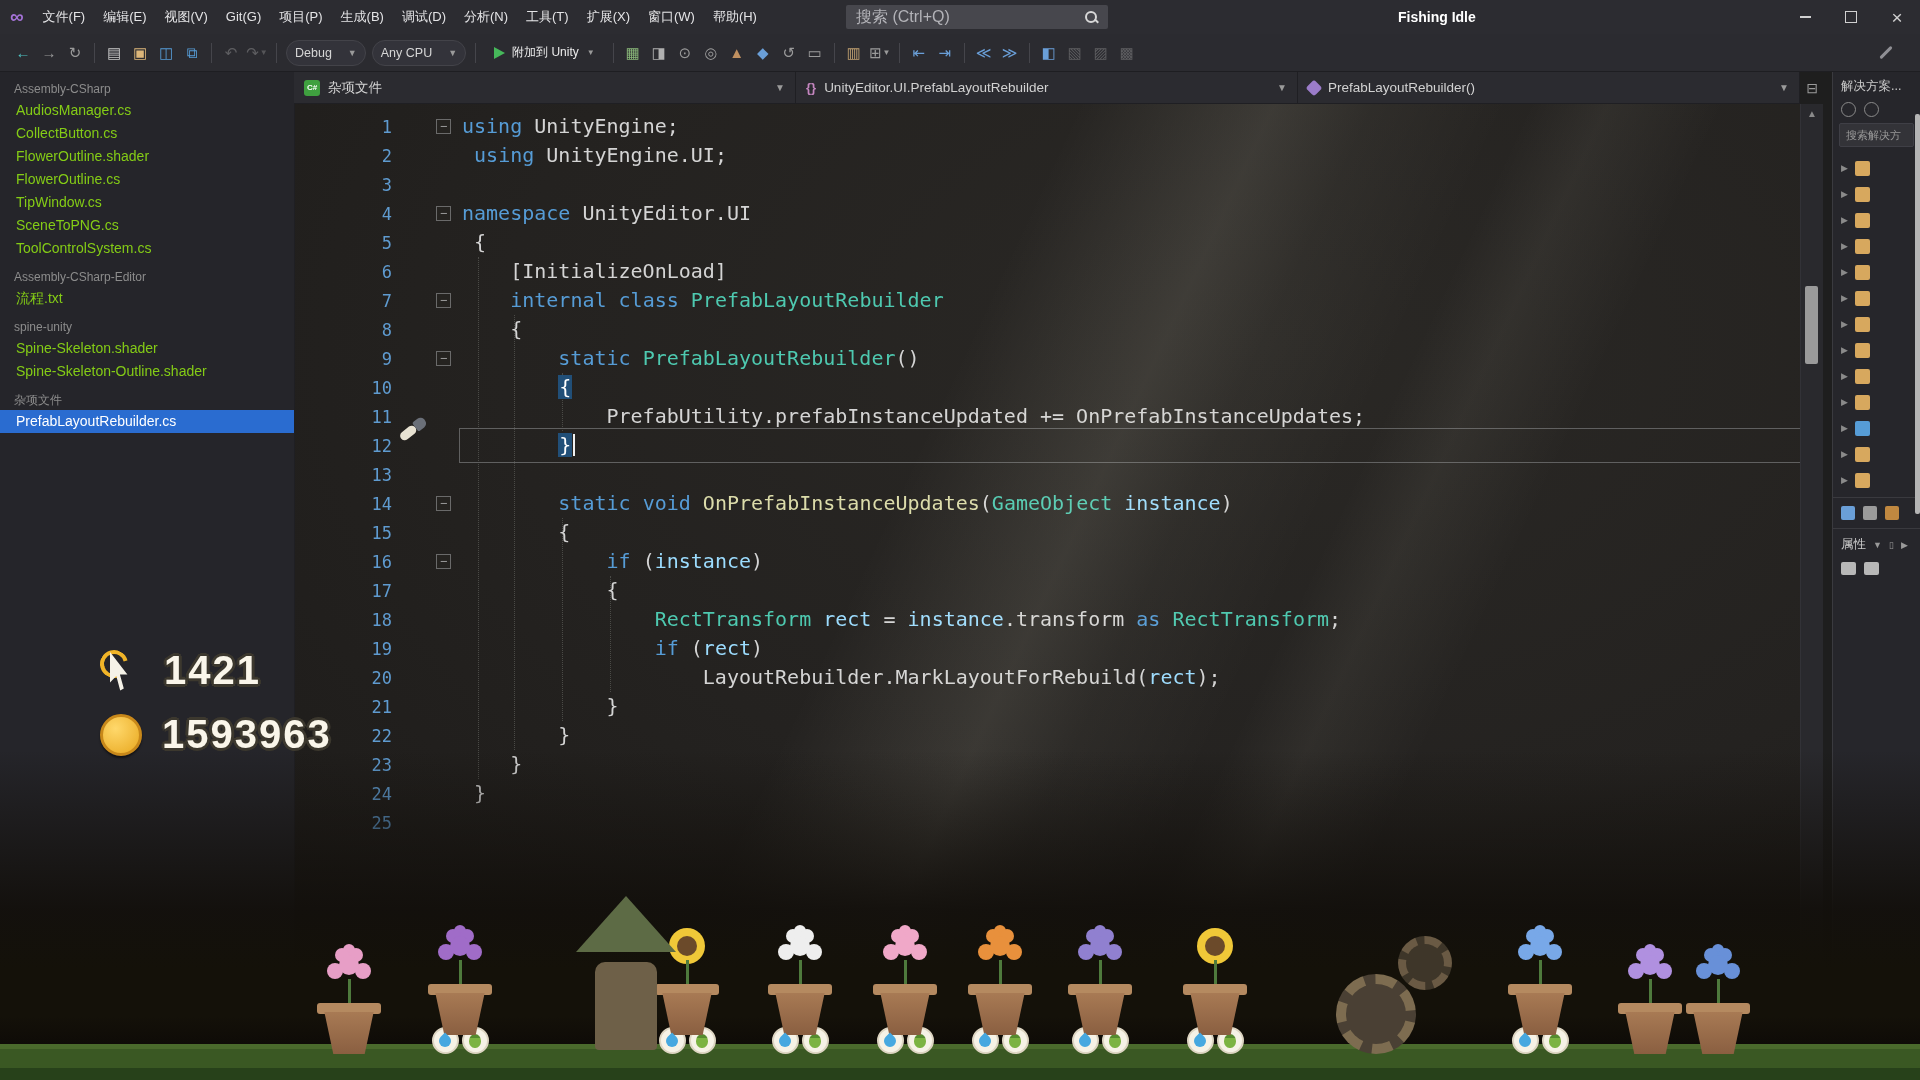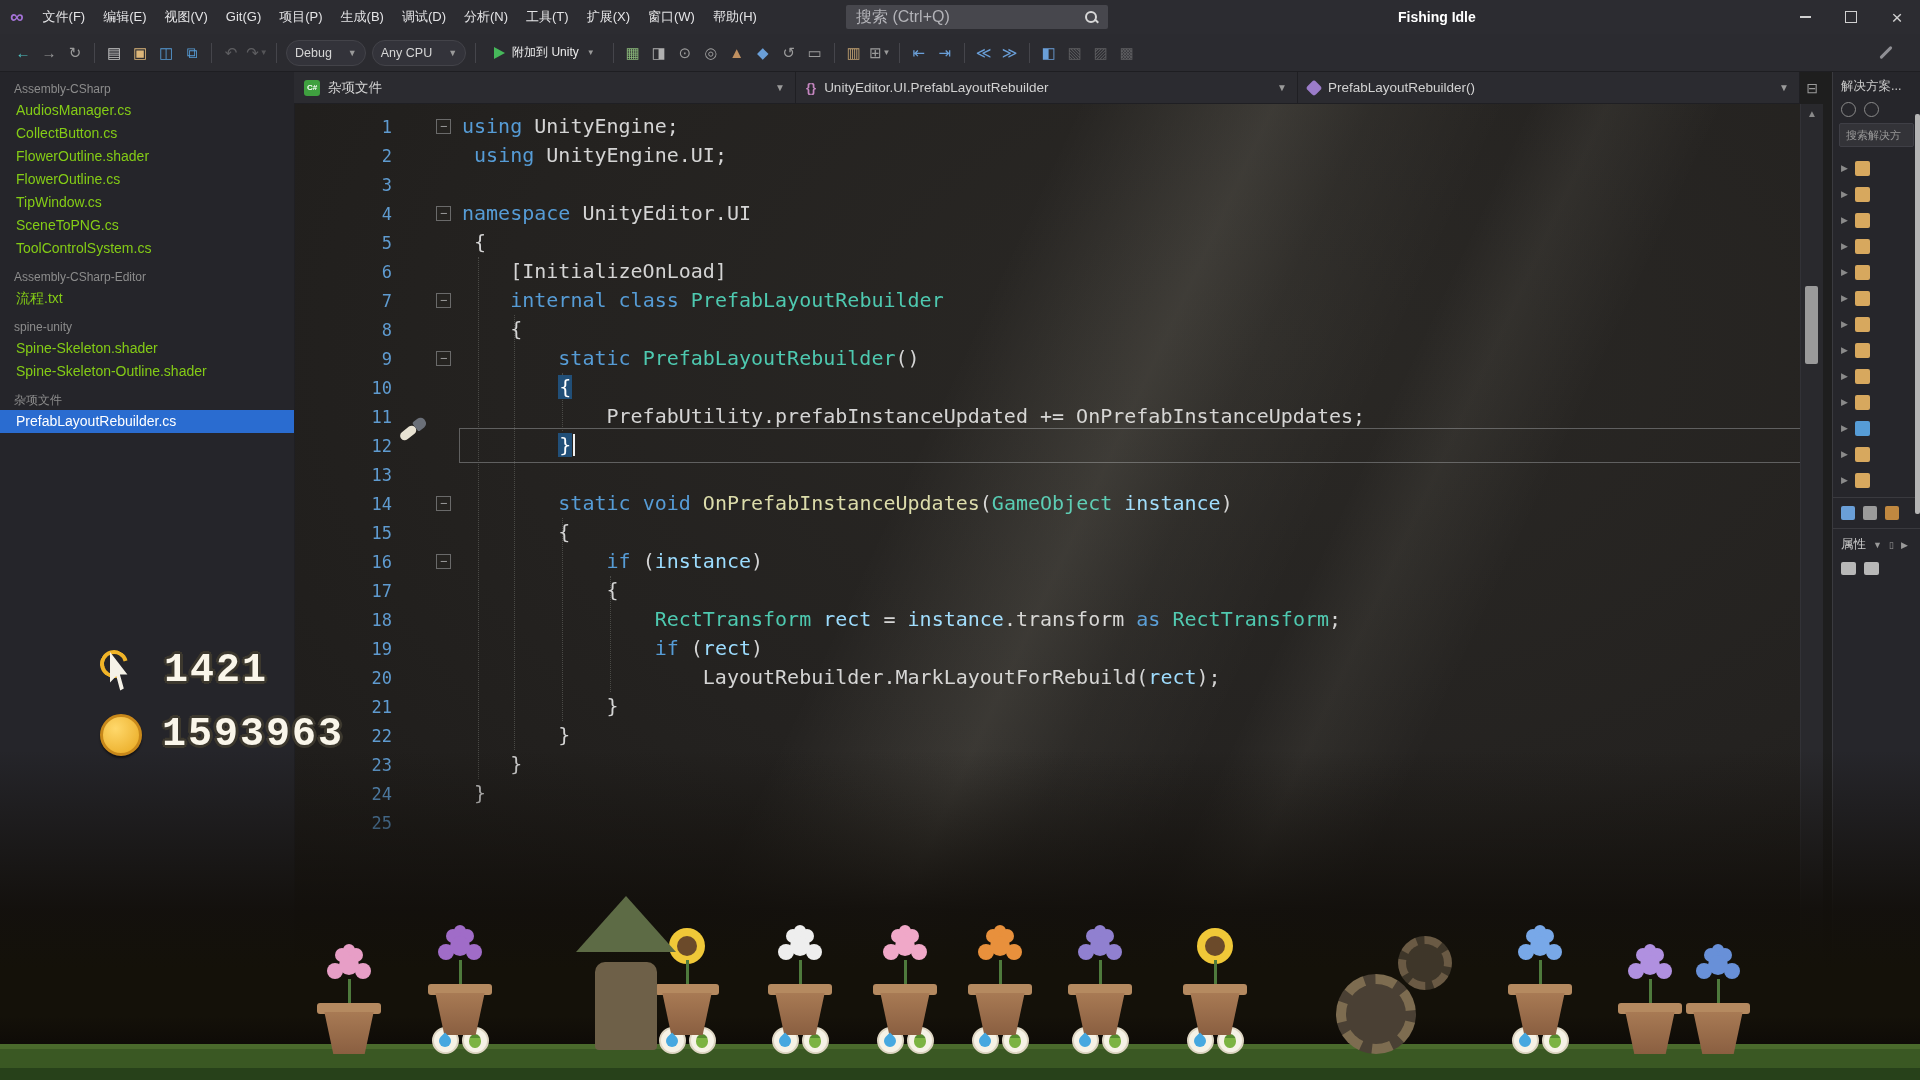--- a/index.html
+++ b/index.html
@@ -142,21 +142,21 @@
       border-left:50px solid transparent;border-right:50px solid transparent;border-bottom:56px solid #5d6b45;}
   .s-gears{left:1330px;bottom:26px;width:132px;height:118px;}
   .s-gears::before{content:'';position:absolute;left:6px;bottom:0;width:60px;height:60px;border:10px dashed #7d6c50;
                    border-radius:50%;background:#4a4034;box-sizing:content-box;}
   .s-gears::after{content:'';position:absolute;right:10px;top:0;width:38px;height:38px;border:8px dashed #6a5a44;
                   border-radius:50%;background:#3e3629;box-sizing:content-box;}
 
   
   .stats{position:absolute;left:100px;top:646px;z-index:13;}
   .stat-row{display:flex;align-items:center;gap:20px;margin-bottom:18px;}
-  .stat-num{font-family:Liberation Mono, monospace;font-size:40px;font-weight:bold;color:#faf6ea;letter-spacing:2px;
+  .stat-num{font-family:Liberation Sans, sans-serif;font-size:40px;font-weight:bold;color:#faf6ea;letter-spacing:2px;
       text-shadow:3px 0 0 #3c382e,-3px 0 0 #3c382e,0 3px 0 #3c382e,0 -3px 0 #3c382e,
                   2px 2px 0 #3c382e,-2px 2px 0 #3c382e,2px -2px 0 #3c382e,-2px -2px 0 #3c382e;}
   .cursor-icon{position:relative;width:44px;height:48px;}
   .cursor-icon::before{content:'';position:absolute;left:0;top:4px;width:20px;height:20px;border:4px solid #f0b428;
       border-radius:50%;border-right-color:transparent;transform:rotate(30deg);box-sizing:content-box;}
   .cursor-icon::after{content:'';position:absolute;left:10px;top:6px;width:30px;height:40px;background:#f5f2e8;
       filter:drop-shadow(0 1px 1px #2c2820);
       clip-path:polygon(0 0,0 76%,21% 60%,34% 96%,46% 91%,33% 56%,58% 56%);}
   .coin-icon{width:42px;height:42px;border-radius:50%;background:radial-gradient(circle at 35% 32%,#ffd86b,#e8a820);
       border:3px solid #c8881a;box-sizing:border-box;box-shadow:0 2px 2px rgba(0,0,0,.5);}

